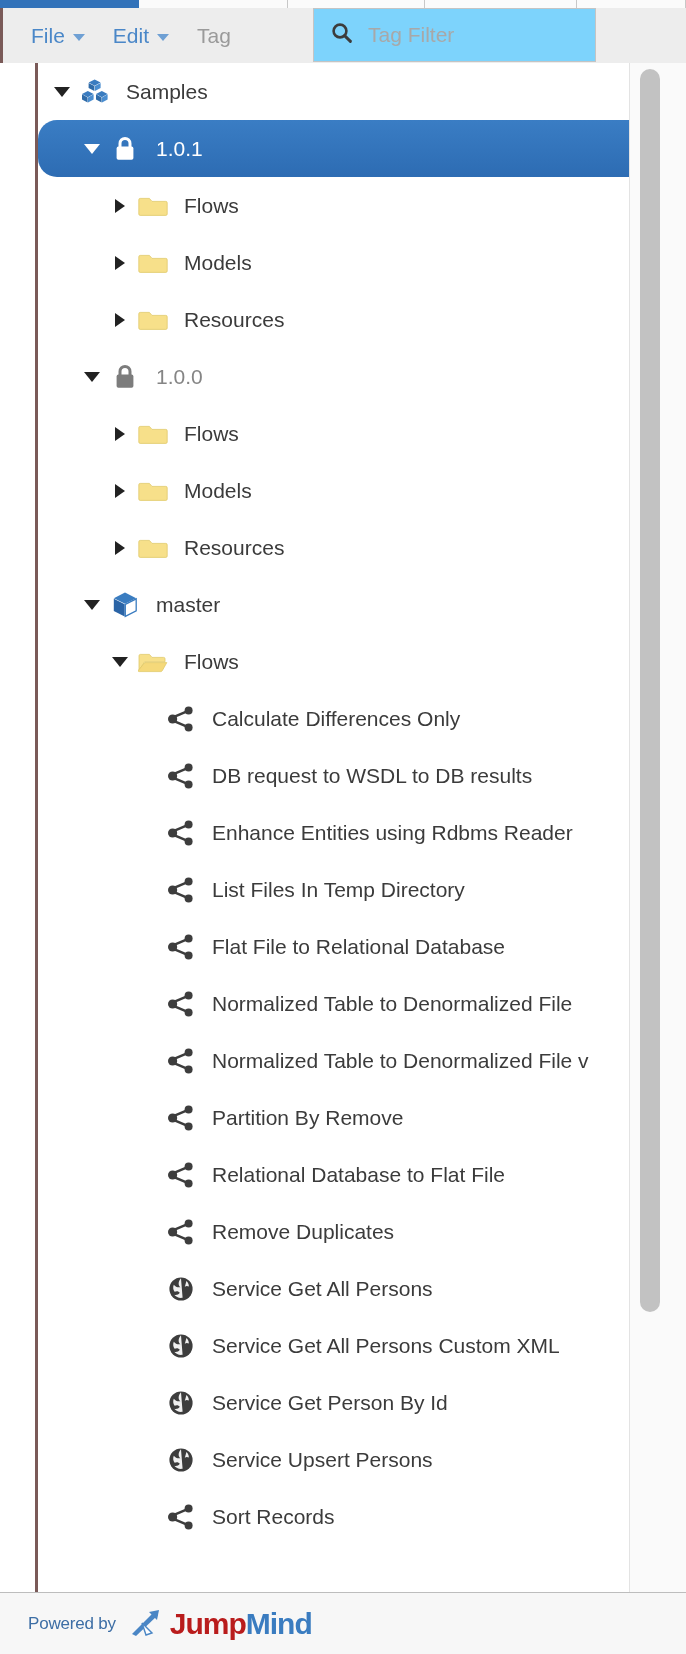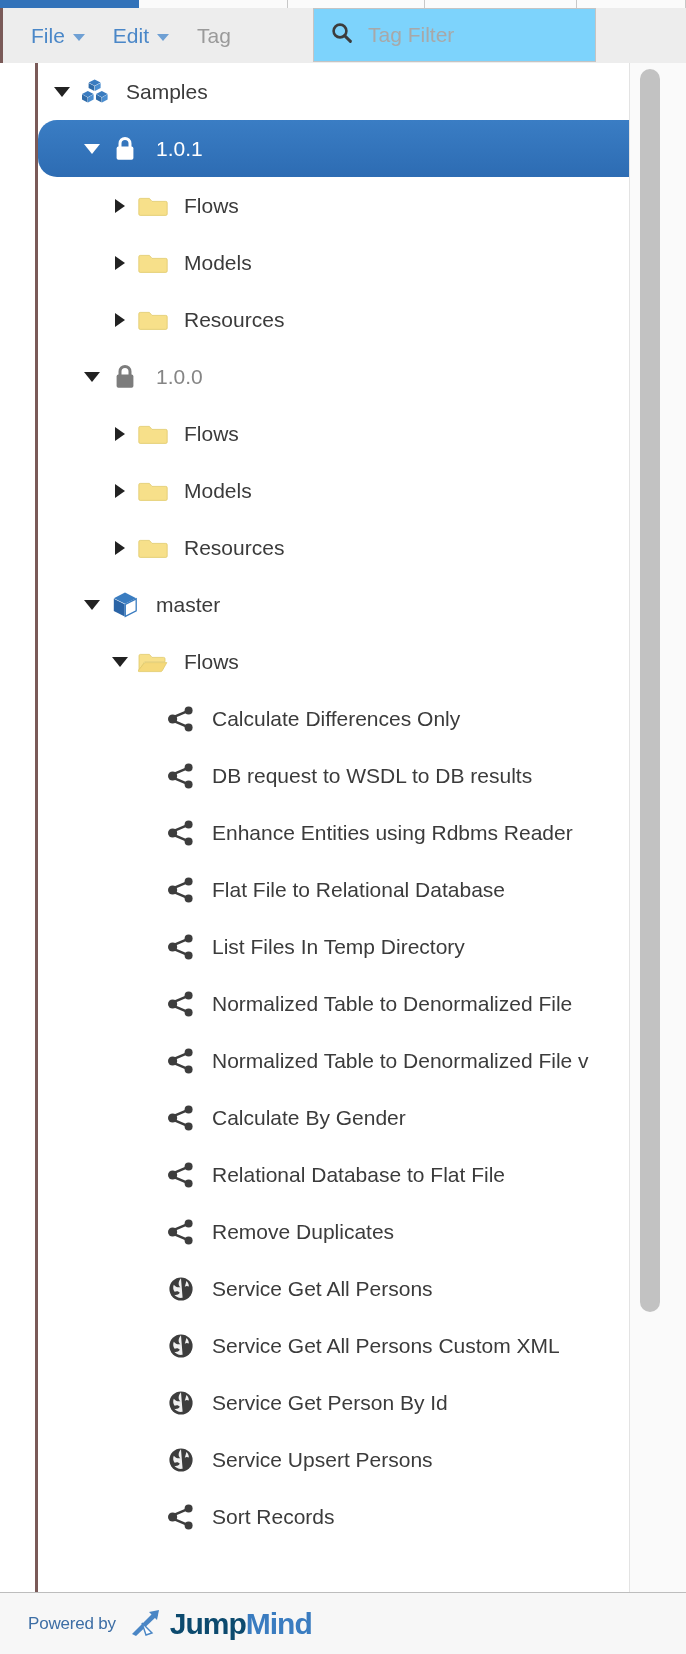--- a/index.html
+++ b/index.html
@@ -210,21 +210,21 @@
     color: #3d6ea5;
     letter-spacing: -0.2px;
   }
   .jm-wordmark {
     font-size: 30px;
     font-weight: bold;
     letter-spacing: -1px;
     display: flex;
     align-items: baseline;
   }
-  .jm-jump { color: #0c4a6e; }
+  .jm-jump { color: #b91c1c; }
   .jm-mind { color: #3a7cc0; }
 </style>
 </head>
 <body>
 
 <div id="app">
 
   <div class="tabstrip" id="tabstrip">
       <div class="tabstrip-tab active" style="width: 139px;"></div>
       <div class="tabstrip-tab" style="width: 149px;"></div>
@@ -436,46 +436,46 @@
           <span class="twisty"></span>
           <span class="row-icon">
             <svg width="30" height="30" viewBox="0 0 30 30">
               <circle cx="22.6" cy="6.6" r="4.0" fill="#3d3d3d"></circle>
               <circle cx="22.6" cy="23.4" r="4.0" fill="#3d3d3d"></circle>
               <circle cx="6.6" cy="15.0" r="4.6" fill="#3d3d3d"></circle>
               <line x1="8.6" y1="12.6" x2="21.0" y2="7.4" stroke="#3d3d3d" stroke-width="2.6"></line>
               <line x1="8.6" y1="17.4" x2="21.0" y2="22.6" stroke="#3d3d3d" stroke-width="2.6"></line>
             </svg>
           </span>
+          <span class="row-label">List Files In Temp Directory</span>
+        </div>
+        <div class="row lvl3">
+          <span class="twisty"></span>
+          <span class="row-icon">
+            <svg width="30" height="30" viewBox="0 0 30 30">
+              <circle cx="22.6" cy="6.6" r="4.0" fill="#3d3d3d"></circle>
+              <circle cx="22.6" cy="23.4" r="4.0" fill="#3d3d3d"></circle>
+              <circle cx="6.6" cy="15.0" r="4.6" fill="#3d3d3d"></circle>
+              <line x1="8.6" y1="12.6" x2="21.0" y2="7.4" stroke="#3d3d3d" stroke-width="2.6"></line>
+              <line x1="8.6" y1="17.4" x2="21.0" y2="22.6" stroke="#3d3d3d" stroke-width="2.6"></line>
+            </svg>
+          </span>
           <span class="row-label">Flat File to Relational Database</span>
         </div>
         <div class="row lvl3">
           <span class="twisty"></span>
           <span class="row-icon">
             <svg width="30" height="30" viewBox="0 0 30 30">
               <circle cx="22.6" cy="6.6" r="4.0" fill="#3d3d3d"></circle>
               <circle cx="22.6" cy="23.4" r="4.0" fill="#3d3d3d"></circle>
               <circle cx="6.6" cy="15.0" r="4.6" fill="#3d3d3d"></circle>
               <line x1="8.6" y1="12.6" x2="21.0" y2="7.4" stroke="#3d3d3d" stroke-width="2.6"></line>
               <line x1="8.6" y1="17.4" x2="21.0" y2="22.6" stroke="#3d3d3d" stroke-width="2.6"></line>
             </svg>
           </span>
-          <span class="row-label">List Files In Temp Directory</span>
-        </div>
-        <div class="row lvl3">
-          <span class="twisty"></span>
-          <span class="row-icon">
-            <svg width="30" height="30" viewBox="0 0 30 30">
-              <circle cx="22.6" cy="6.6" r="4.0" fill="#3d3d3d"></circle>
-              <circle cx="22.6" cy="23.4" r="4.0" fill="#3d3d3d"></circle>
-              <circle cx="6.6" cy="15.0" r="4.6" fill="#3d3d3d"></circle>
-              <line x1="8.6" y1="12.6" x2="21.0" y2="7.4" stroke="#3d3d3d" stroke-width="2.6"></line>
-              <line x1="8.6" y1="17.4" x2="21.0" y2="22.6" stroke="#3d3d3d" stroke-width="2.6"></line>
-            </svg>
-          </span>
           <span class="row-label">Normalized Table to Denormalized File</span>
         </div>
         <div class="row lvl3">
           <span class="twisty"></span>
           <span class="row-icon">
             <svg width="30" height="30" viewBox="0 0 30 30">
               <circle cx="22.6" cy="6.6" r="4.0" fill="#3d3d3d"></circle>
               <circle cx="22.6" cy="23.4" r="4.0" fill="#3d3d3d"></circle>
               <circle cx="6.6" cy="15.0" r="4.6" fill="#3d3d3d"></circle>
               <line x1="8.6" y1="12.6" x2="21.0" y2="7.4" stroke="#3d3d3d" stroke-width="2.6"></line>
@@ -488,21 +488,21 @@
           <span class="twisty"></span>
           <span class="row-icon">
             <svg width="30" height="30" viewBox="0 0 30 30">
               <circle cx="22.6" cy="6.6" r="4.0" fill="#3d3d3d"></circle>
               <circle cx="22.6" cy="23.4" r="4.0" fill="#3d3d3d"></circle>
               <circle cx="6.6" cy="15.0" r="4.6" fill="#3d3d3d"></circle>
               <line x1="8.6" y1="12.6" x2="21.0" y2="7.4" stroke="#3d3d3d" stroke-width="2.6"></line>
               <line x1="8.6" y1="17.4" x2="21.0" y2="22.6" stroke="#3d3d3d" stroke-width="2.6"></line>
             </svg>
           </span>
-          <span class="row-label">Calculate By Gender</span>
+          <span class="row-label">Partition By Remove</span>
         </div>
         <div class="row lvl3">
           <span class="twisty"></span>
           <span class="row-icon">
             <svg width="30" height="30" viewBox="0 0 30 30">
               <circle cx="22.6" cy="6.6" r="4.0" fill="#3d3d3d"></circle>
               <circle cx="22.6" cy="23.4" r="4.0" fill="#3d3d3d"></circle>
               <circle cx="6.6" cy="15.0" r="4.6" fill="#3d3d3d"></circle>
               <line x1="8.6" y1="12.6" x2="21.0" y2="7.4" stroke="#3d3d3d" stroke-width="2.6"></line>
               <line x1="8.6" y1="17.4" x2="21.0" y2="22.6" stroke="#3d3d3d" stroke-width="2.6"></line>

